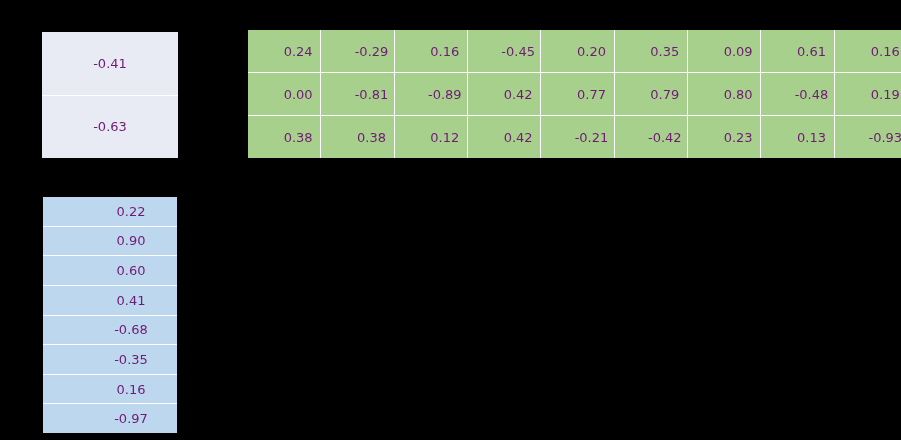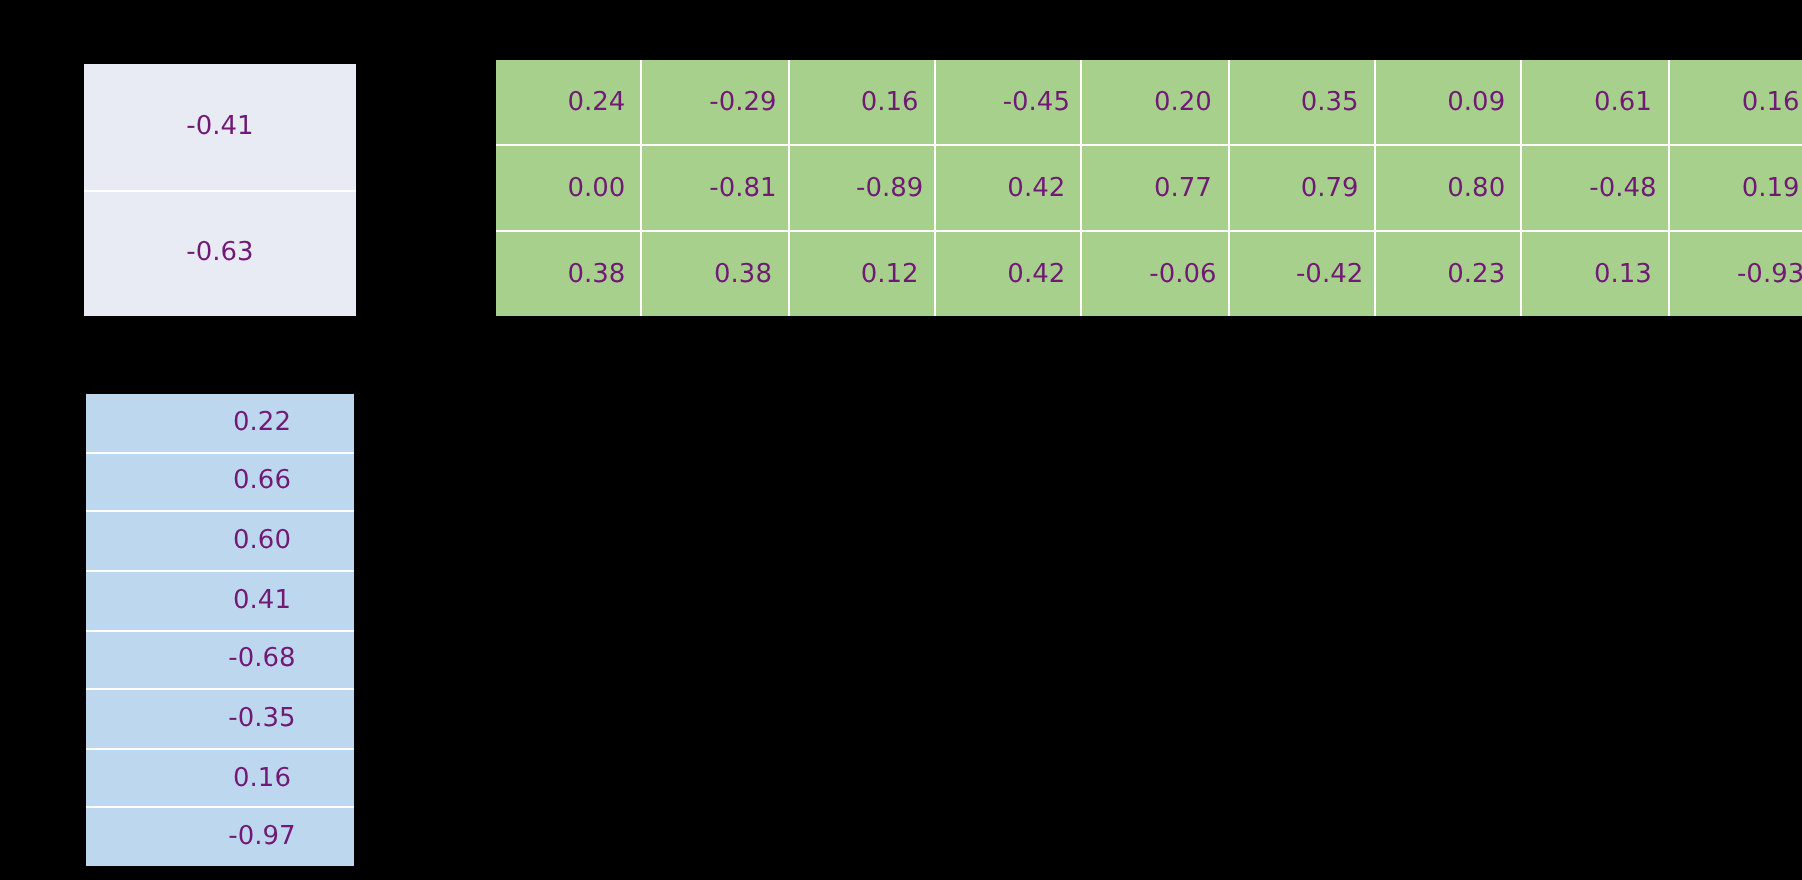--- a/index.html
+++ b/index.html
@@ -121,36 +121,36 @@
       <td>0.79</td>
       <td>0.80</td>
       <td>-0.48</td>
       <td>0.19</td>
     </tr>
     <tr>
       <td>0.38</td>
       <td>0.38</td>
       <td>0.12</td>
       <td>0.42</td>
-      <td>-0.06</td>
+      <td>-0.21</td>
       <td>-0.42</td>
       <td>0.23</td>
       <td>0.13</td>
       <td>-0.93</td>
     </tr>
   </tbody>
 </table>
 
 <table class="matrix" id="matrix-blue">
   <tbody>
     <tr>
       <td>0.22</td>
     </tr>
     <tr>
-      <td>0.66</td>
+      <td>0.90</td>
     </tr>
     <tr>
       <td>0.60</td>
     </tr>
     <tr>
       <td>0.41</td>
     </tr>
     <tr>
       <td>-0.68</td>
     </tr>

